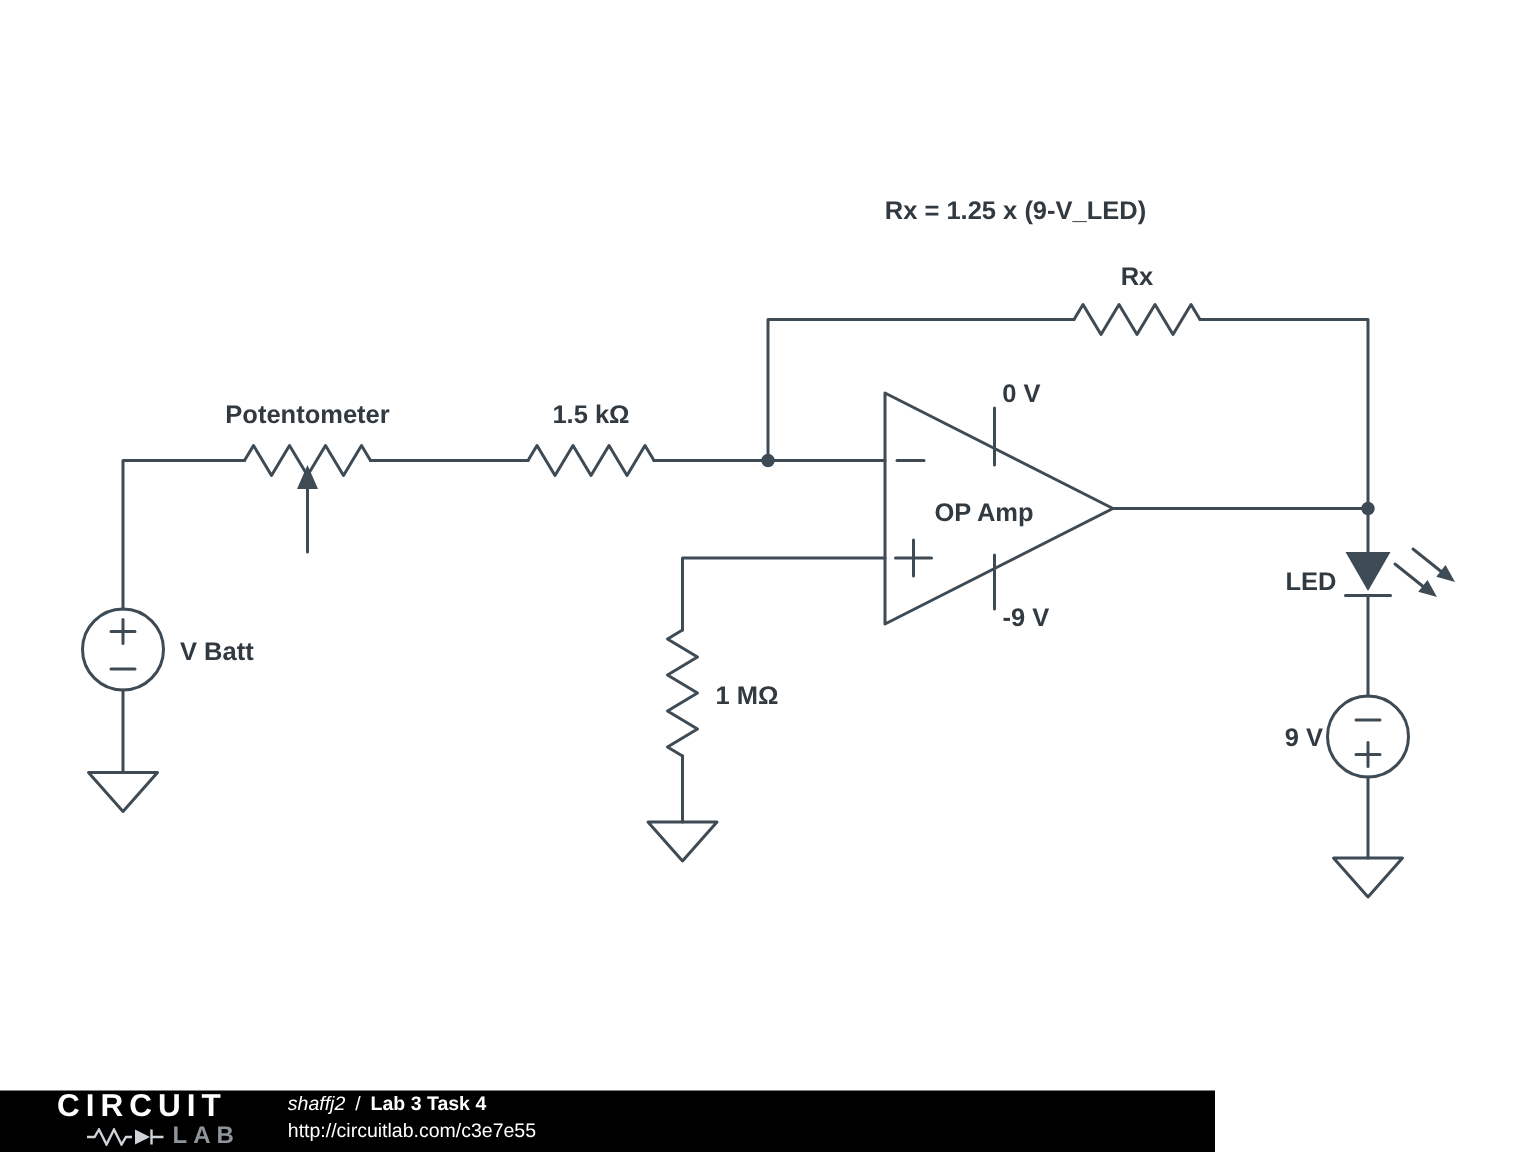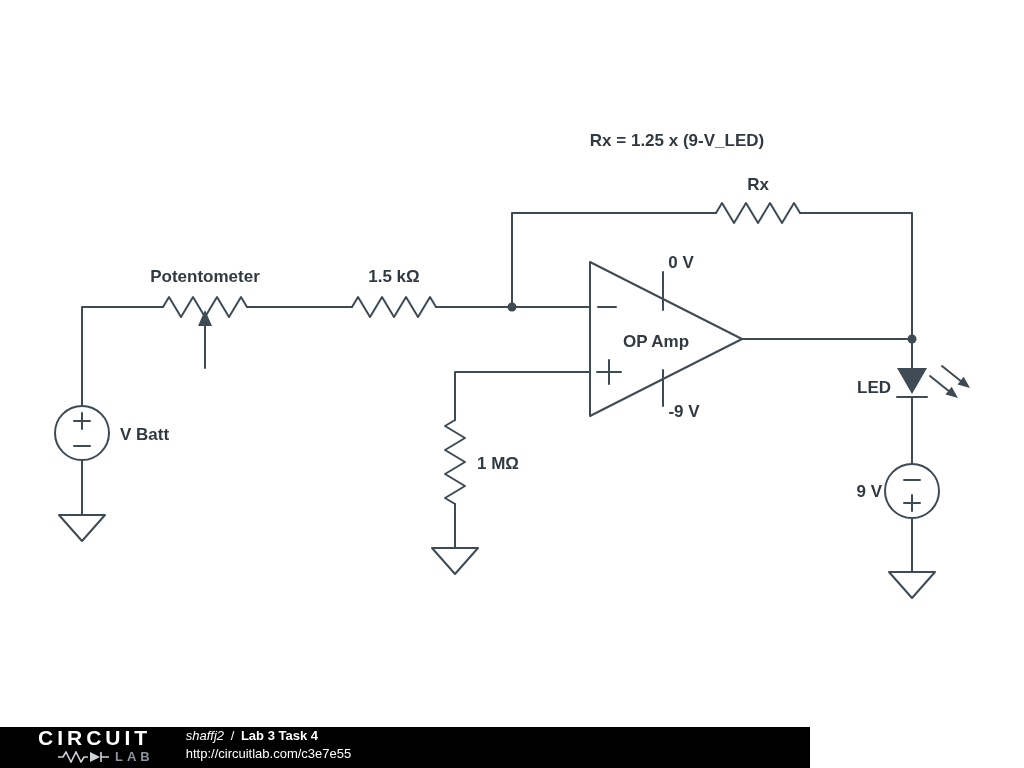--- a/index.html
+++ b/index.html
@@ -18,21 +18,21 @@
   }
   .footer {
     position:absolute; left:0; bottom:0;
     width:810px; height:41px;
     background:#000000;
     display:flex; align-items:flex-start;
   }
   .logo { margin-left:38px; display:flex; flex-direction:column; line-height:1; }
   .logo-top { color:#ffffff; font-size:21px; font-weight:bold; letter-spacing:4px; }
   .logo-bottom { display:flex; align-items:center; gap:5px; margin-top:2px; margin-left:20px; }
-  .logo-lab { color:#8d949b; font-size:13px; font-weight:bold; letter-spacing:4px; }
+  .logo-lab { color:#8d949b; font-size:16px; font-weight:bold; letter-spacing:4px; }
   .meta { margin-left:32px; color:#ffffff; font-size:13px; line-height:1.4; }
   .meta-line1 .author { font-style:italic; font-weight:normal; }
   .meta-line1 .divider { font-weight:normal; padding:0 3px; }
   .meta-line1 .doc-title { font-weight:bold; }
   .meta-line2 { font-weight:normal; }
   .meta-line2 a { color:#ffffff; text-decoration:none; }
 </style>
 </head>
 <body>
 

